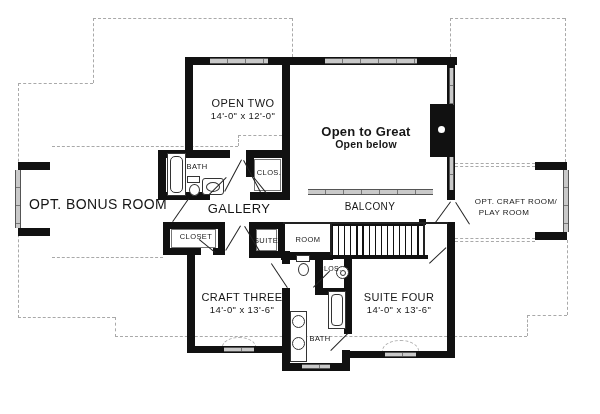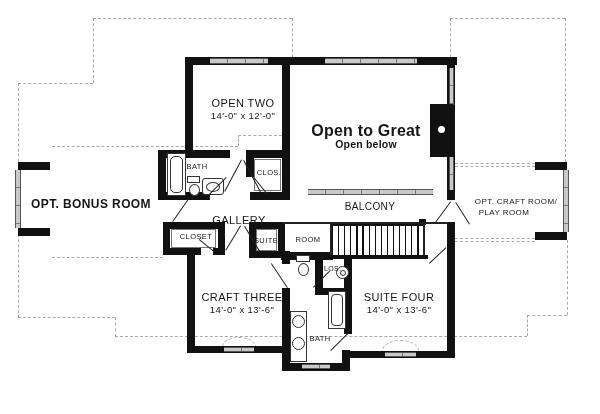--- a/index.html
+++ b/index.html
@@ -133,28 +133,28 @@
     <div class="door" style="left: 215px; top: 253px; width: 20.6155px; height: 0px; transform: rotate(-2.45928rad);"></div>
     <div class="door" style="left: 254px; top: 177px; width: 20.6155px; height: 0px; transform: rotate(0.88848rad);"></div>
     <div class="door" style="left: 287px; top: 288px; width: 28.8444px; height: 0px; transform: rotate(-2.1588rad);"></div>
     <div class="door" style="left: 313px; top: 287px; width: 22.6274px; height: 0px; transform: rotate(-0.785398rad);"></div>
     <div class="door" style="left: 429px; top: 263px; width: 23.3452px; height: 0px; transform: rotate(-0.755104rad);"></div>
     <div class="door" style="left: 348px; top: 334px; width: 24.0416px; height: 0px; transform: rotate(2.35619rad);"></div>
     <div class="door" style="left: 451px; top: 202px; width: 27.2029px; height: 0px; transform: rotate(2.19959rad);"></div>
     <div class="door" style="left: 456px; top: 202px; width: 26.0768px; height: 0px; transform: rotate(1.00407rad);"></div>
     <div class="label" style="left: 243px; top: 103px; font-size: 11px;">OPEN TWO</div>
     <div class="label" style="left: 243px; top: 116px; font-size: 9.5px;">14'-0" x 12'-0"</div>
-    <div class="label b" style="left: 366px; top: 131px; font-size: 16px;">Open to Great</div>
+    <div class="label b" style="left: 366px; top: 131px; font-size: 13px;">Open to Great</div>
     <div class="label b" style="left: 366px; top: 144px; font-size: 10.5px;">Open below</div>
-    <div class="label" style="left: 91px; top: 204px; font-size: 12px; font-weight: bold;">OPT. BONUS ROOM</div>
+    <div class="label" style="left: 98px; top: 204px; font-size: 14px;">OPT. BONUS ROOM</div>
     <div class="label" style="left: 516px; top: 202px; font-size: 8px;">OPT. CRAFT ROOM/</div>
     <div class="label" style="left: 504px; top: 213px; font-size: 8px;">PLAY ROOM</div>
     <div class="label" style="left: 197px; top: 167px; font-size: 7.5px;">BATH</div>
     <div class="label" style="left: 269px; top: 173px; font-size: 7.5px;">CLOS.</div>
-    <div class="label" style="left: 239px; top: 208px; font-size: 11px; margin-top: 12px;">GALLERY</div>
+    <div class="label" style="left: 239px; top: 208px; font-size: 13px;">GALLERY</div>
     <div class="label" style="left: 370px; top: 207px; font-size: 10px;">BALCONY</div>
     <div class="label" style="left: 196px; top: 237px; font-size: 7.5px;">CLOSET</div>
     <div class="label" style="left: 266px; top: 241px; font-size: 7.5px;">SUITE</div>
     <div class="label" style="left: 308px; top: 240px; font-size: 7.5px;">ROOM</div>
     <div class="label" style="left: 330px; top: 268px; font-size: 7px;">CLOS.</div>
     <div class="label" style="left: 242px; top: 297px; font-size: 11px;">CRAFT THREE</div>
     <div class="label" style="left: 242px; top: 310px; font-size: 9.5px;">14'-0" x 13'-6"</div>
     <div class="label" style="left: 399px; top: 297px; font-size: 11px;">SUITE FOUR</div>
     <div class="label" style="left: 399px; top: 310px; font-size: 9.5px;">14'-0" x 13'-6"</div>
     <div class="label" style="left: 320px; top: 339px; font-size: 7.5px;">BATH</div>

